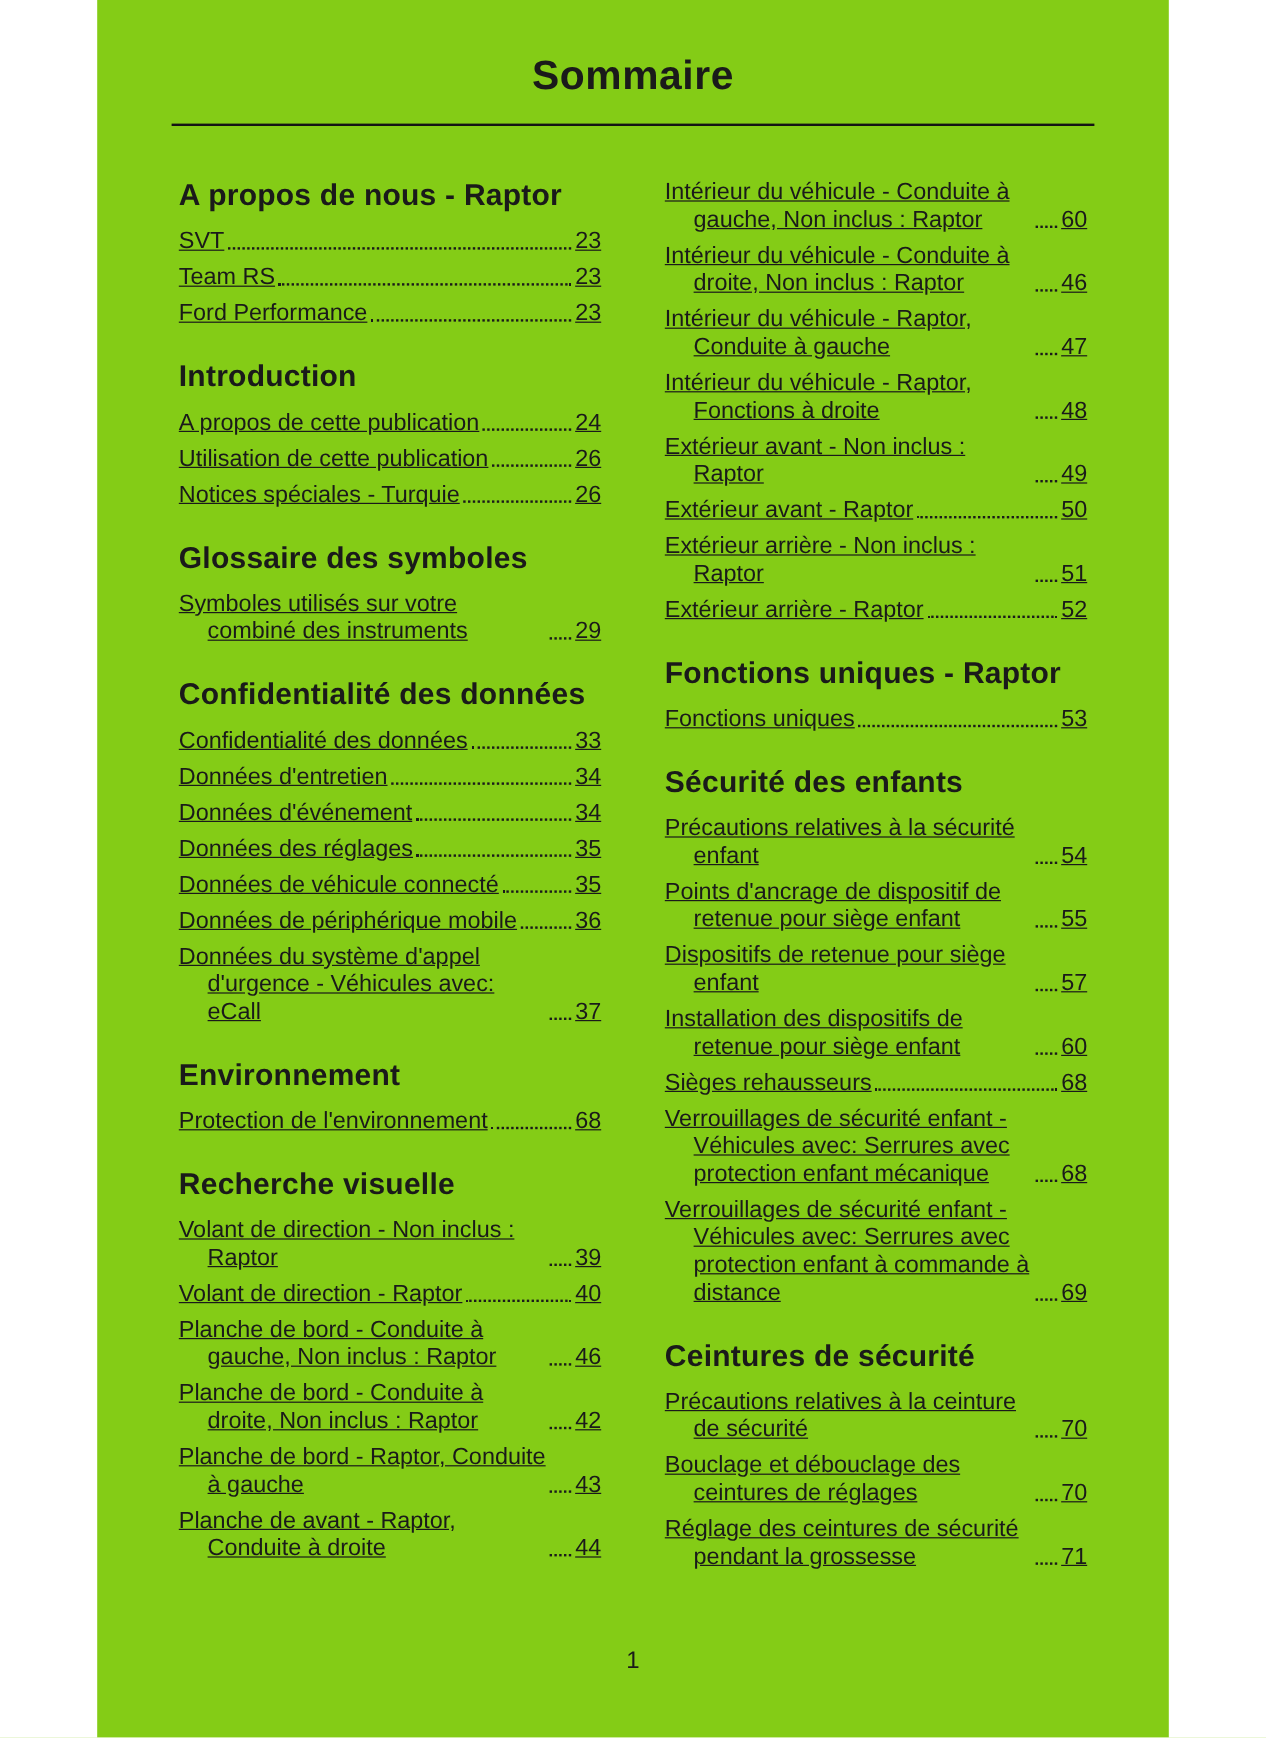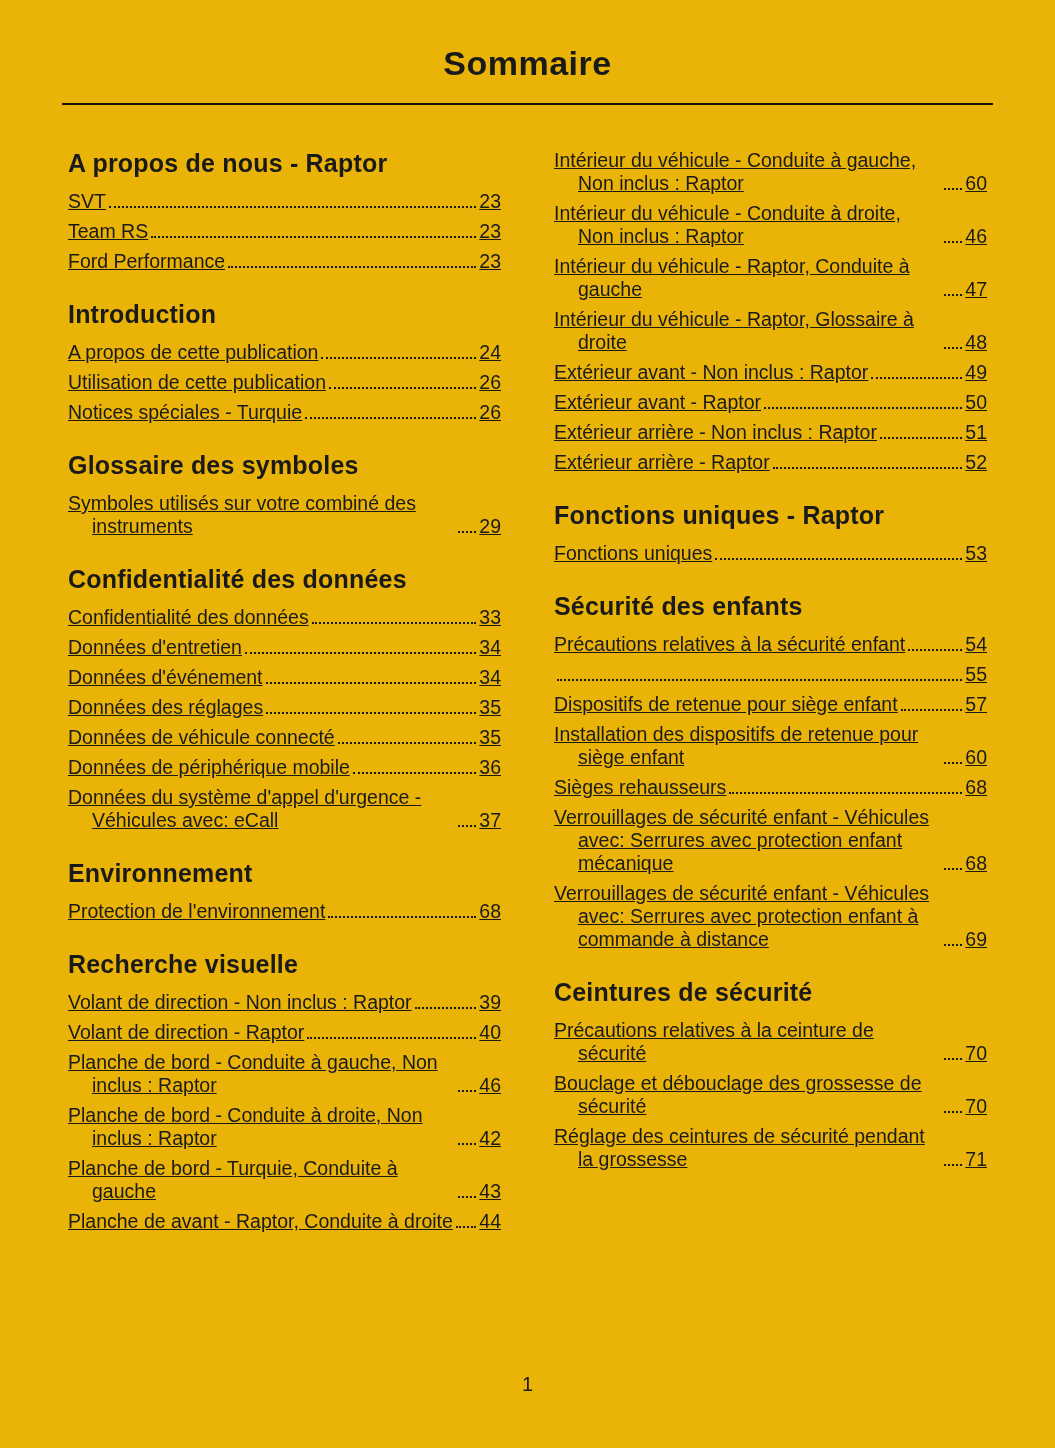--- a/index.html
+++ b/index.html
@@ -3,24 +3,24 @@
 <meta charset="utf-8">
 <style>
   * { margin: 0; padding: 0; box-sizing: border-box; }
   html, body { background: #ffffff; }
   body {
     font-family: "Liberation Sans", "DejaVu Sans", sans-serif;
     color: #1a1a1a;
   }
   .page {
     position: relative;
-    width: 1055px;
+    width: 893px;
     height: 1448px;
     margin: 0 auto;
-    background: #eab308;
+    background: #84cc16;
     padding: 34px 62px 0 62px;
     overflow: hidden;
   }
   .doc-title {
     text-align: center;
     font-size: 34px;
     font-weight: 700;
     letter-spacing: 0.5px;
     margin-top: 10px;
   }
@@ -193,21 +193,21 @@
             <span class="entry-text">Planche de bord - Conduite à gauche, Non inclus : Raptor</span>
             <span class="leader"></span>
             <span class="entry-page">46</span>
           </div>
           <div class="entry">
             <span class="entry-text">Planche de bord - Conduite à droite, Non inclus : Raptor</span>
             <span class="leader"></span>
             <span class="entry-page">42</span>
           </div>
           <div class="entry">
-            <span class="entry-text">Planche de bord - Turquie, Conduite à gauche</span>
+            <span class="entry-text">Planche de bord - Raptor, Conduite à gauche</span>
             <span class="leader"></span>
             <span class="entry-page">43</span>
           </div>
           <div class="entry">
             <span class="entry-text">Planche de avant - Raptor, Conduite à droite</span>
             <span class="leader"></span>
             <span class="entry-page">44</span>
           </div>
         </section>
       </div>
@@ -222,21 +222,21 @@
             <span class="entry-text">Intérieur du véhicule - Conduite à droite, Non inclus : Raptor</span>
             <span class="leader"></span>
             <span class="entry-page">46</span>
           </div>
           <div class="entry">
             <span class="entry-text">Intérieur du véhicule - Raptor, Conduite à gauche</span>
             <span class="leader"></span>
             <span class="entry-page">47</span>
           </div>
           <div class="entry">
-            <span class="entry-text">Intérieur du véhicule - Raptor, Glossaire à droite</span>
+            <span class="entry-text">Intérieur du véhicule - Raptor, Fonctions à droite</span>
             <span class="leader"></span>
             <span class="entry-page">48</span>
           </div>
           <div class="entry">
             <span class="entry-text">Extérieur avant - Non inclus : Raptor</span>
             <span class="leader"></span>
             <span class="entry-page">49</span>
           </div>
           <div class="entry">
             <span class="entry-text">Extérieur avant - Raptor</span>
@@ -263,20 +263,21 @@
           </div>
         </section>
         <section class="toc-section">
           <h2 class="section-heading">Sécurité des enfants</h2>
           <div class="entry">
             <span class="entry-text">Précautions relatives à la sécurité enfant</span>
             <span class="leader"></span>
             <span class="entry-page">54</span>
           </div>
           <div class="entry">
+            <span class="entry-text">Points d'ancrage de dispositif de retenue pour siège enfant</span>
             <span class="leader"></span>
             <span class="entry-page">55</span>
           </div>
           <div class="entry">
             <span class="entry-text">Dispositifs de retenue pour siège enfant</span>
             <span class="leader"></span>
             <span class="entry-page">57</span>
           </div>
           <div class="entry">
             <span class="entry-text">Installation des dispositifs de retenue pour siège enfant</span>
@@ -300,21 +301,21 @@
           </div>
         </section>
         <section class="toc-section">
           <h2 class="section-heading">Ceintures de sécurité</h2>
           <div class="entry">
             <span class="entry-text">Précautions relatives à la ceinture de sécurité</span>
             <span class="leader"></span>
             <span class="entry-page">70</span>
           </div>
           <div class="entry">
-            <span class="entry-text">Bouclage et débouclage des grossesse de sécurité</span>
+            <span class="entry-text">Bouclage et débouclage des ceintures de réglages</span>
             <span class="leader"></span>
             <span class="entry-page">70</span>
           </div>
           <div class="entry">
             <span class="entry-text">Réglage des ceintures de sécurité pendant la grossesse</span>
             <span class="leader"></span>
             <span class="entry-page">71</span>
           </div>
         </section>
       </div>

